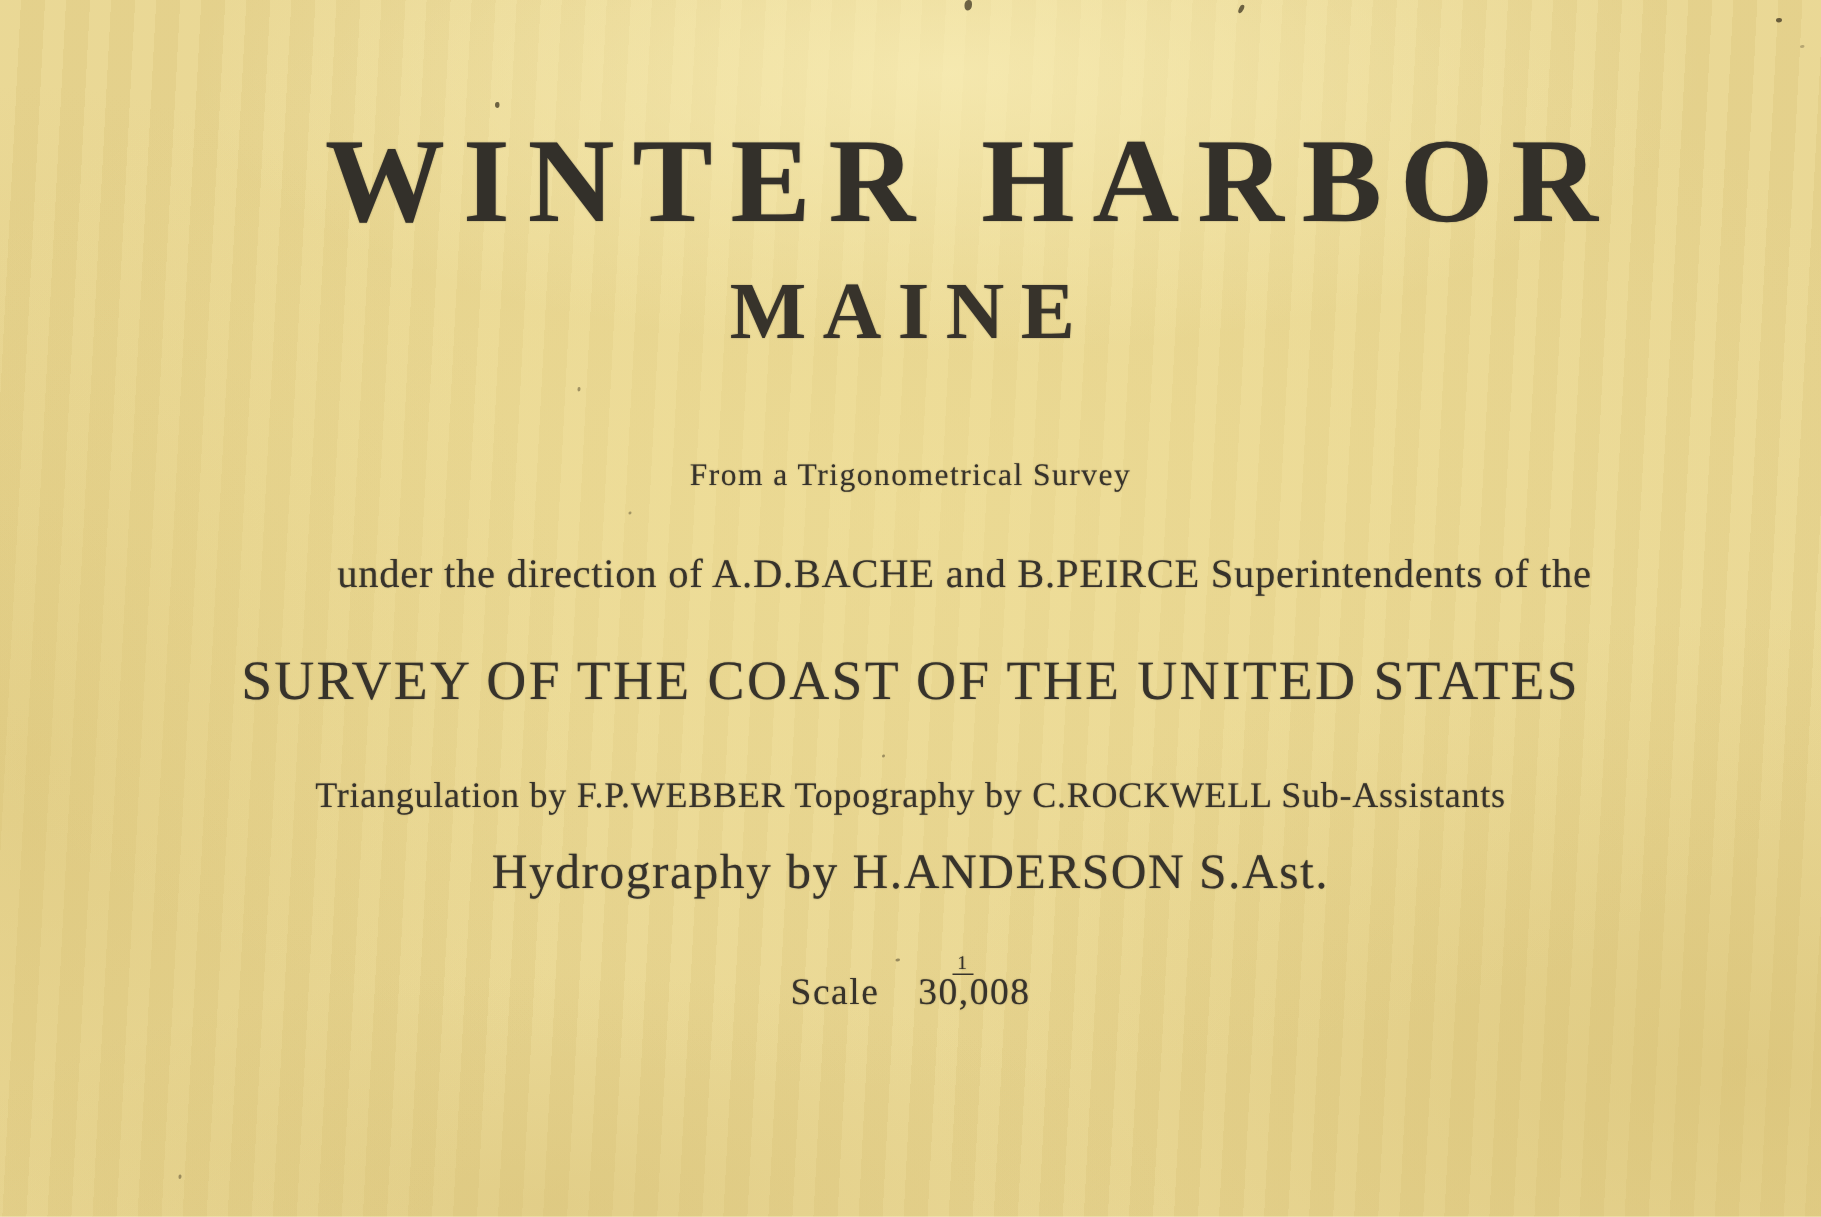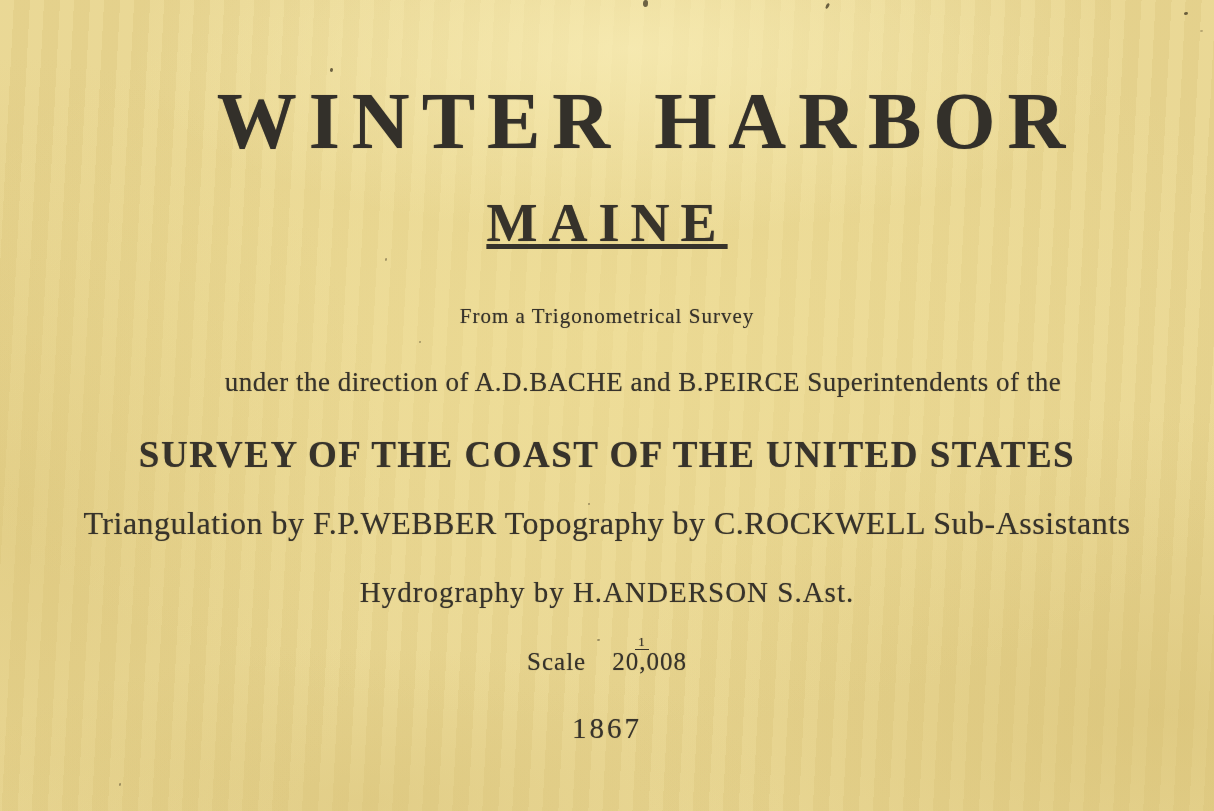--- a/index.html
+++ b/index.html
@@ -36,51 +36,50 @@
   }
   .title {
     top: 76px;
     font-size: 80px;
     font-weight: 700;
     letter-spacing: 12px;
     color: #33302a;
     padding-left: 40px;
   }
   .state {
-    top: 192px;
+    top: 176px;
     font-size: 54px;
     font-weight: 600;
     letter-spacing: 11px;
-    text-decoration: underline;
   }
   .survey-line {
     top: 304px;
     font-size: 21px;
     letter-spacing: 1px;
   }
   .direction-line {
     top: 367px;
     font-size: 27px;
     letter-spacing: 0.5px;
     padding-left: 36px;
   }
   .organization-line {
     top: 433px;
     font-size: 37px;
-    font-weight: 700;
+    font-weight: 400;
     letter-spacing: 1.5px;
   }
   .credits-line {
-    top: 505px;
-    font-size: 32px;
+    top: 518px;
+    font-size: 24px;
     letter-spacing: 0.5px;
   }
   .hydrography-line {
-    top: 576px;
-    font-size: 29px;
+    top: 564px;
+    font-size: 33px;
     letter-spacing: 1px;
   }
   .scale-line {
     top: 648px;
     font-size: 25px;
     letter-spacing: 1px;
   }
   .scale-word { margin-right: 26px; }
   .frac {
     position: relative;
@@ -130,24 +129,23 @@
 
   <div class="line direction-line">under the direction of A.D.BACHE and B.PEIRCE Superintendents of the</div>
 
   <div class="line organization-line">SURVEY OF THE COAST OF THE UNITED STATES</div>
 
   <div class="line credits-line">Triangulation by F.P.WEBBER Topography by C.ROCKWELL Sub-Assistants</div>
 
   <div class="line hydrography-line">Hydrography by H.ANDERSON S.Ast.</div>
 
   <div class="line scale-line">
-    <span class="scale-word">Scale</span><span>20</span><span class="frac"><span class="frac-num">1</span><span>,</span></span><span>008</span>
+    <span class="scale-word">Scale</span><span>30</span><span class="frac"><span class="frac-num">1</span><span>,</span></span><span>008</span>
   </div>
 
-  <div class="line year">1867</div>
 
   <div class="speck s1"></div>
   <div class="speck s2"></div>
   <div class="speck s3"></div>
   <div class="speck s4"></div>
   <div class="speck s5"></div>
   <div class="speck s6"></div>
   <div class="speck s7"></div>
   <div class="speck s8"></div>
   <div class="speck s9"></div>

